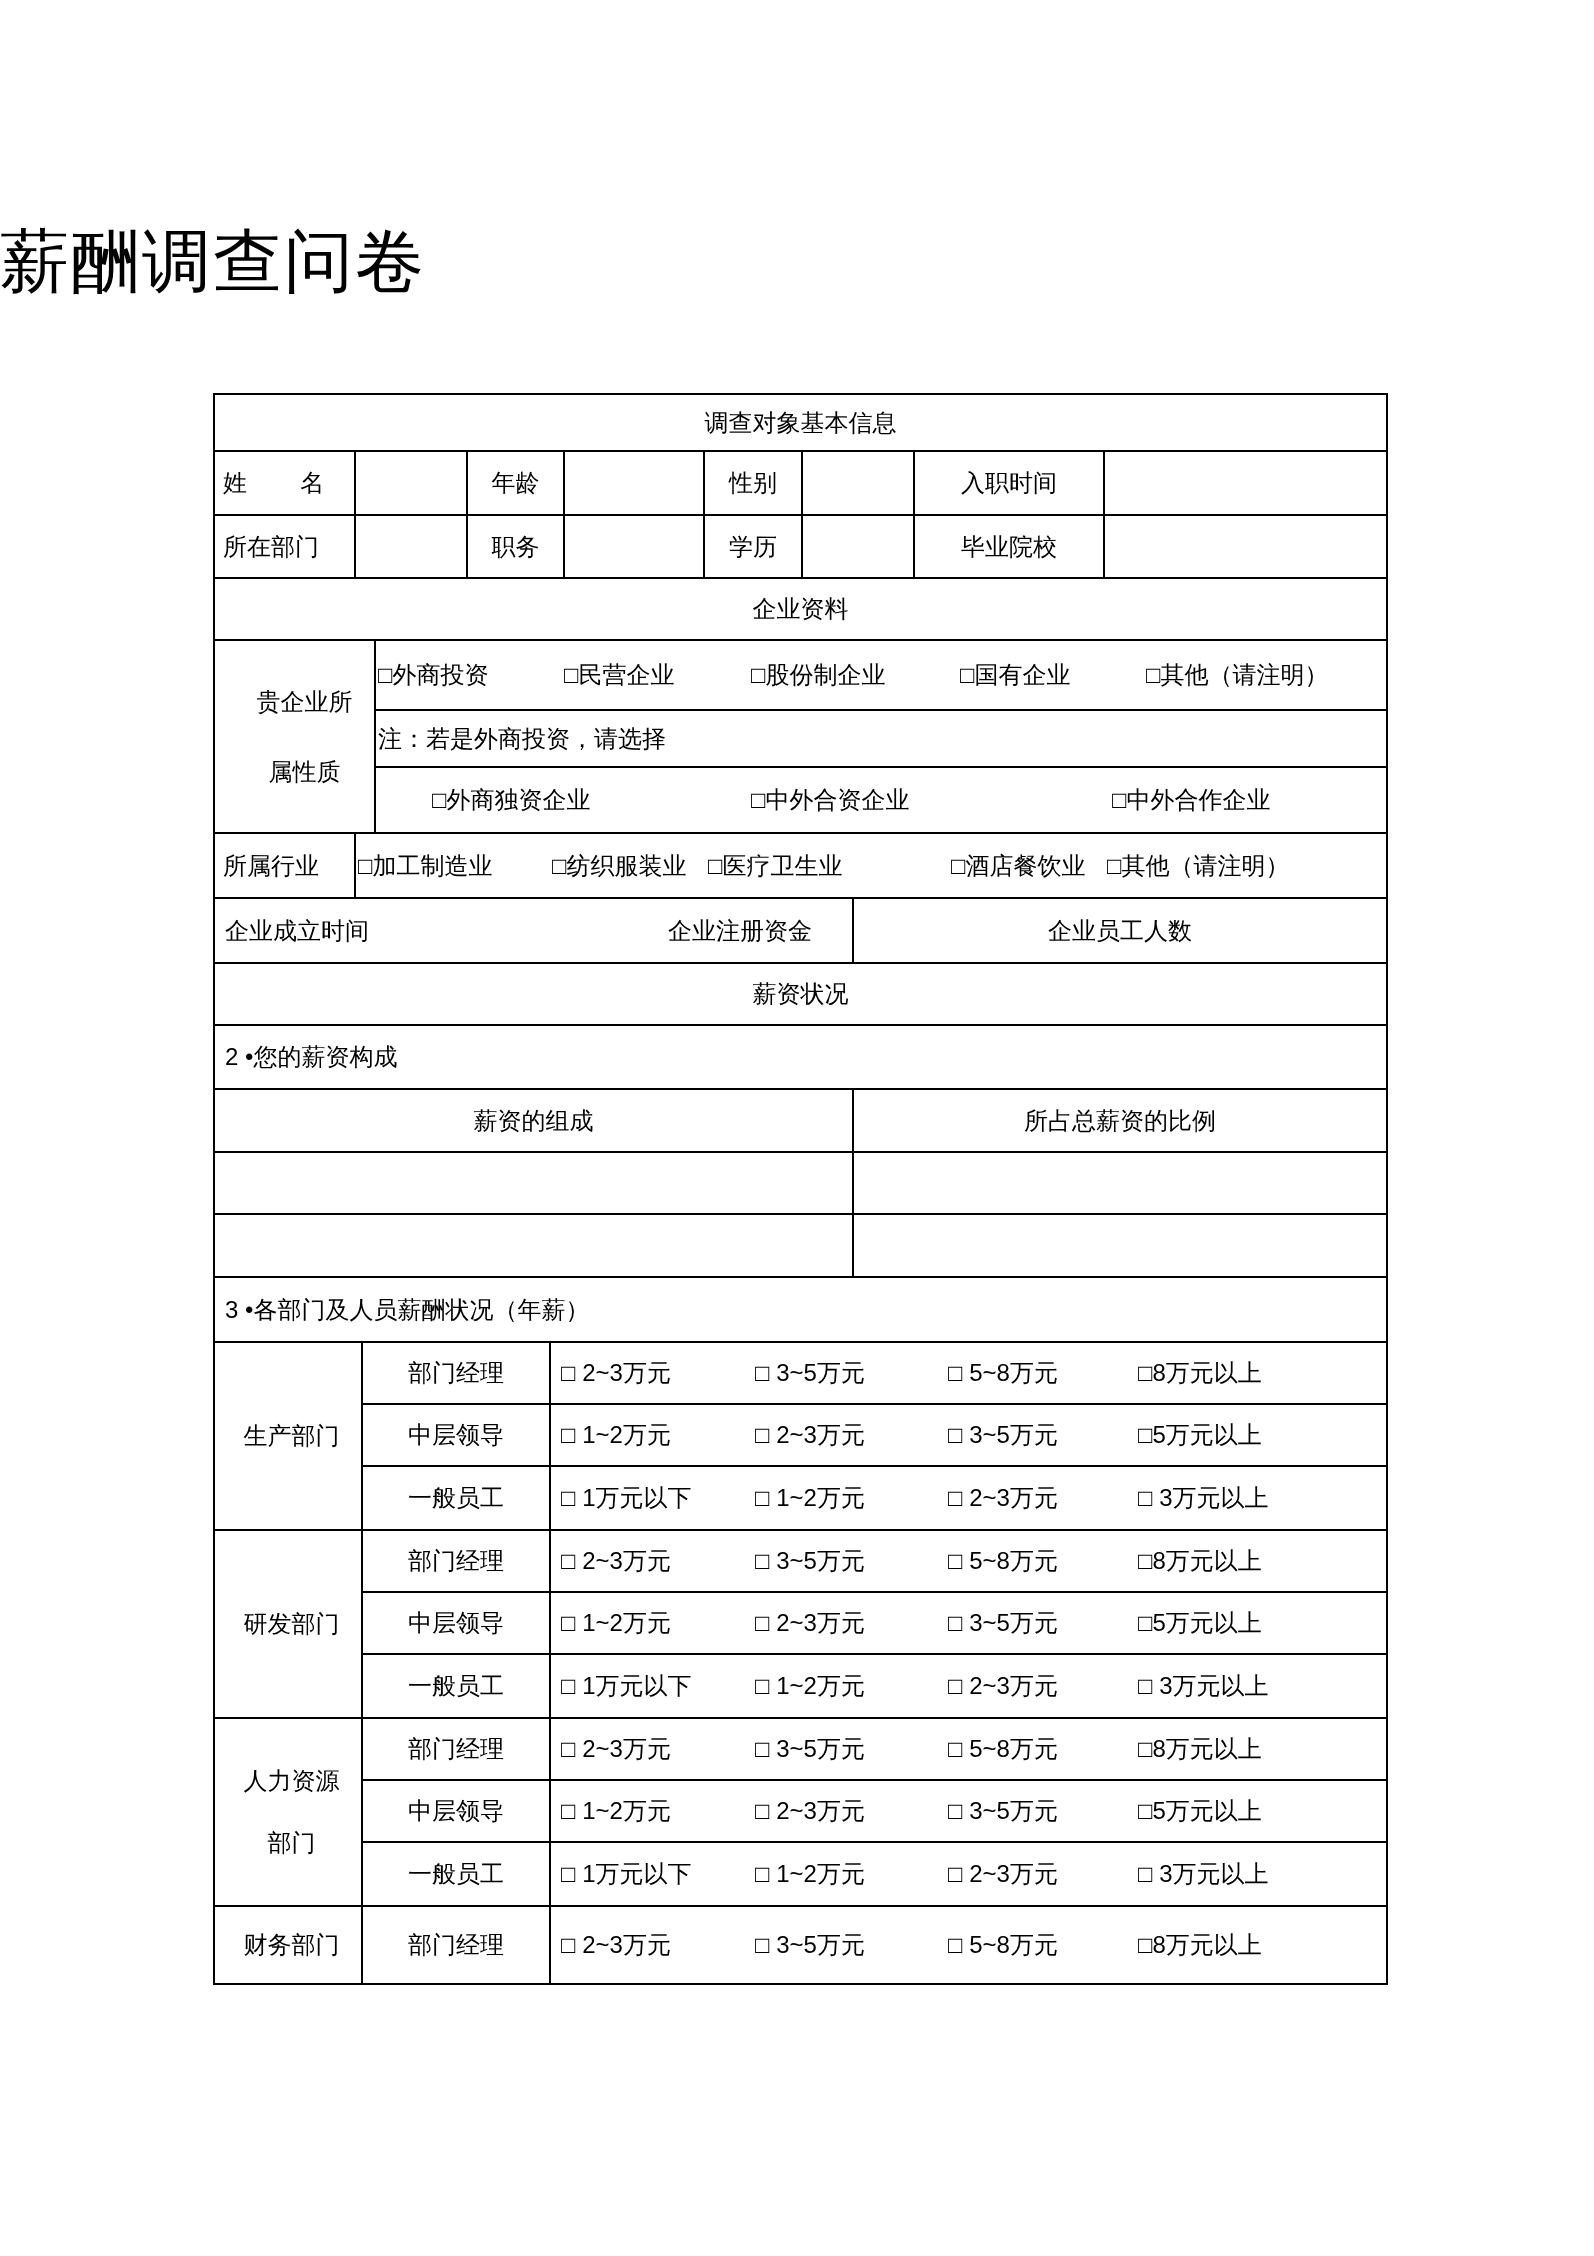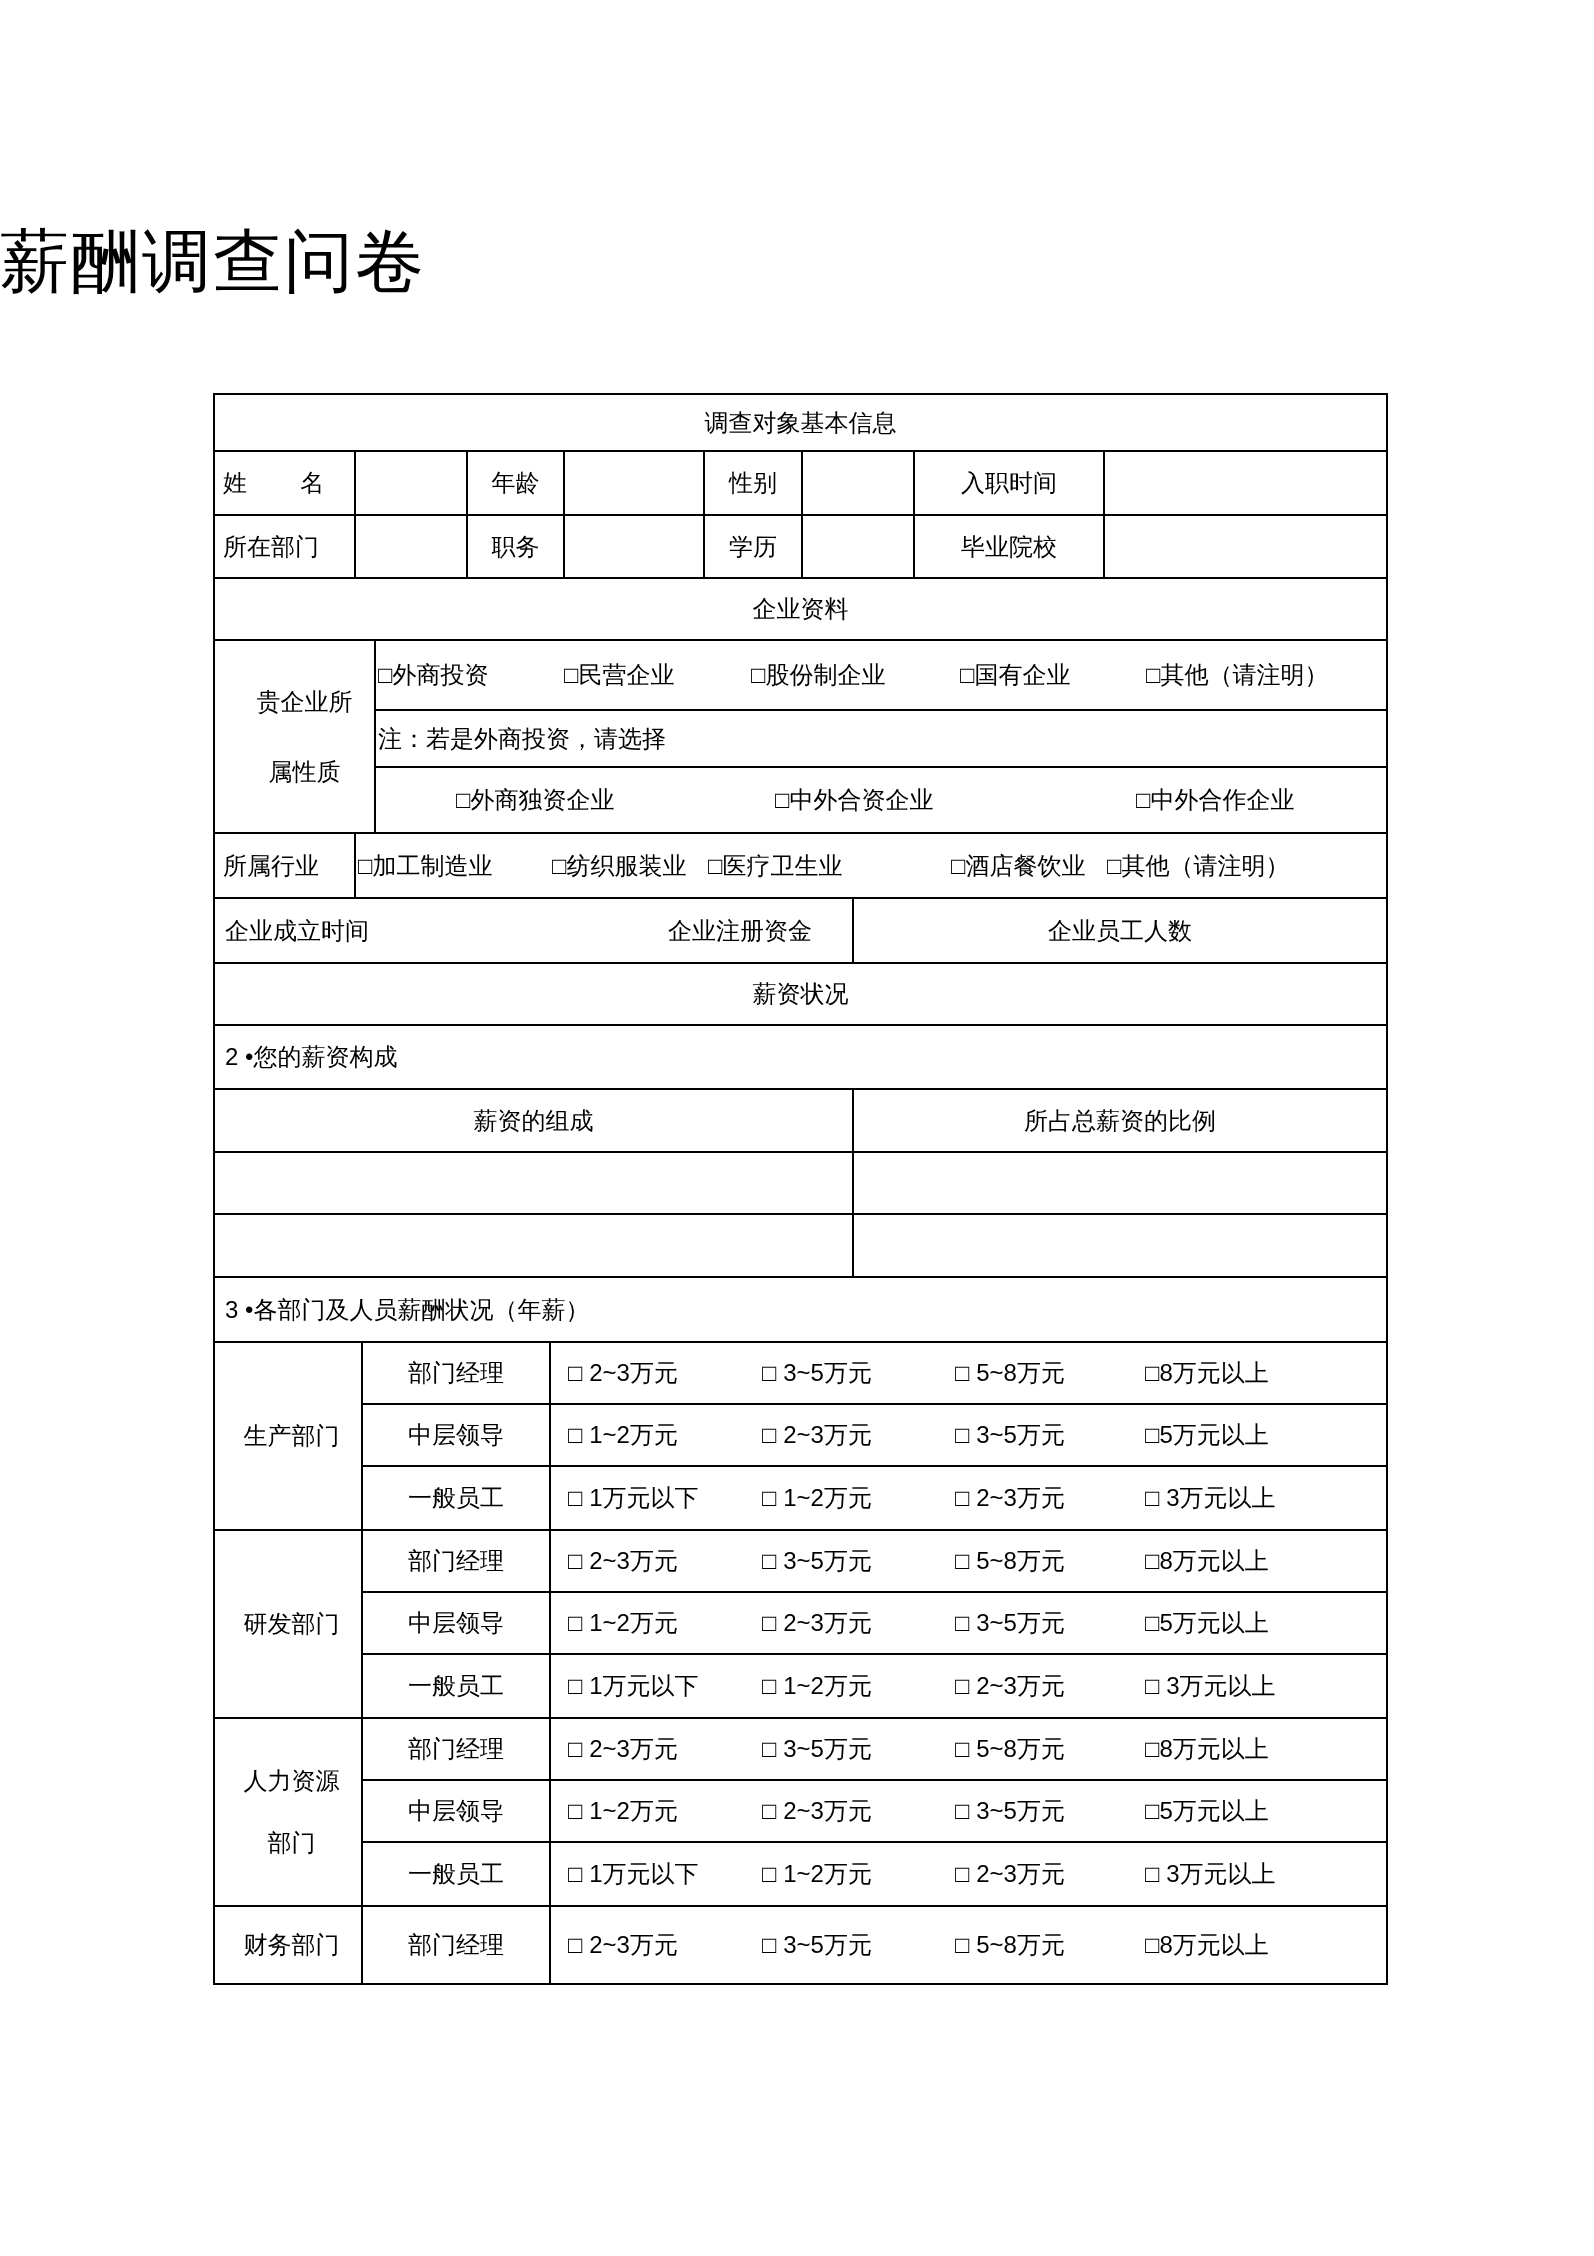--- a/index.html
+++ b/index.html
@@ -24,21 +24,21 @@
   .tr { display: flex; border-bottom: 2px solid #000; align-items: stretch; }
   .tr.nob { border-bottom: none; }
   .td { display: flex; align-items: center; border-right: 2px solid #000; }
   .td.last { border-right: none; }
   .grow { flex: 1; }
   .center { justify-content: center; text-align: center; }
   .pre { white-space: pre; }
   .pl2 { padding-left: 2px; }
   .pl8 { padding-left: 8px; }
   .pl10 { padding-left: 10px; }
-  .pl76 { padding-left: 80px; }
+  .pl76 { padding-left: 56px; }
   .w141 { width: 141px; flex: none; }
   .w112 { width: 112px; flex: none; }
   .w97  { width: 97px;  flex: none; }
   .w140 { width: 140px; flex: none; }
   .w98  { width: 98px;  flex: none; }
   .w190 { width: 190px; flex: none; }
   .w639 { width: 639px; flex: none; }
   .o194 { width: 194px; flex: none; }
   .o193 { width: 193px; flex: none; }
   .o190 { width: 190px; flex: none; }
@@ -61,21 +61,21 @@
   .lh62 { line-height: 62px; margin-left: 7px; }
   .block-body { flex: 1; display: flex; flex-direction: column; }
   .srow { display: flex; border-bottom: 2px solid #000; align-items: stretch; }
   .srow:last-child { border-bottom: none; }
   .scell { display: flex; align-items: center; }
   .role {
     width: 188px; flex: none;
     border-right: 2px solid #000;
     display: flex; align-items: center; justify-content: center;
   }
-  .opts { flex: 1; display: flex; align-items: center; padding-left: 17px; }
+  .opts { flex: 1; display: flex; align-items: center; padding-left: 10px; }
   .capital { margin-left: auto; margin-right: 40px; }
 </style>
 </head>
 <body>
 
 <div class="title">薪酬调查问卷</div>
 
 <div class="tbl">
 
   <div class="tr" style="height:57px">

